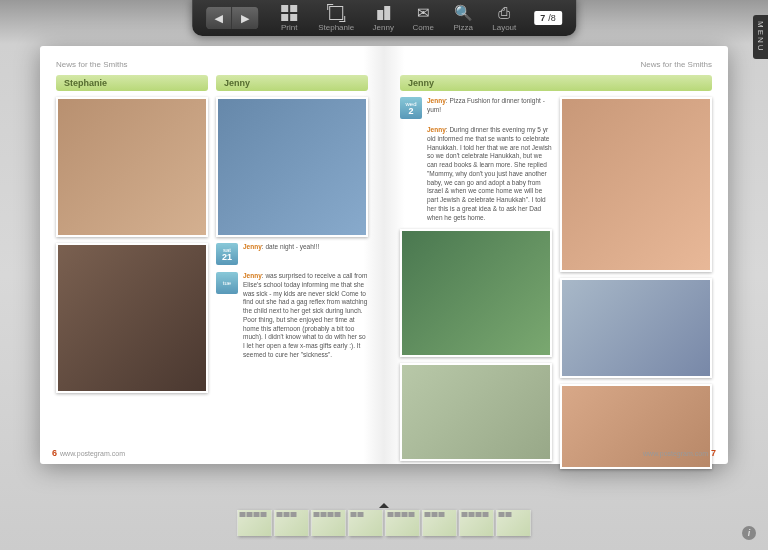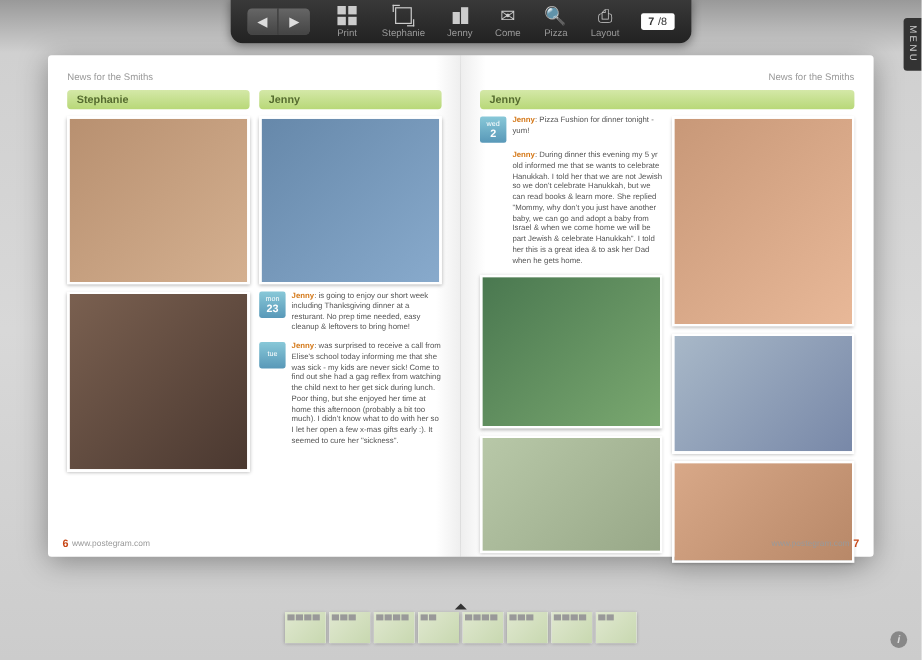--- a/index.html
+++ b/index.html
@@ -119,24 +119,24 @@
       <div class="col">
         <div class="sec-title">Stephanie</div>
         <div class="ph ph1"></div>
         <div class="ph ph2"></div>
       </div>
       <div class="col">
         <div class="sec-title">Jenny</div>
         <div class="ph ph3"></div>
         <div class="entry">
           <div class="date-badge">
-              <span>mon</span>
-              <span class="day">23</span>
+              <span>sat</span>
+              <span class="day">21</span>
             </div>
-          <div class="entry-txt"><span class="auth">Jenny</span>: <span>is going to enjoy our short week including Thanksgiving dinner at a resturant. No prep time needed, easy cleanup &amp; leftovers to bring home!</span></div>
+          <div class="entry-txt"><span class="auth">Jenny</span>: <span>date night - yeah!!!</span></div>
         </div>
         <div class="entry">
           <div class="date-badge">
               <span>tue</span>
               <span class="day"></span>
             </div>
           <div class="entry-txt"><span class="auth">Jenny</span>: <span>was surprised to receive a call from Elise's school today informing me that she was sick - my kids are never sick! Come to find out she had a gag reflex from watching the child next to her get sick during lunch. Poor thing, but she enjoyed her time at home this afternoon (probably a bit too much). I didn't know what to do with her so I let her open a few x-mas gifts early :). It seemed to cure her "sickness".</span></div>
         </div>
       </div>
     </div>

